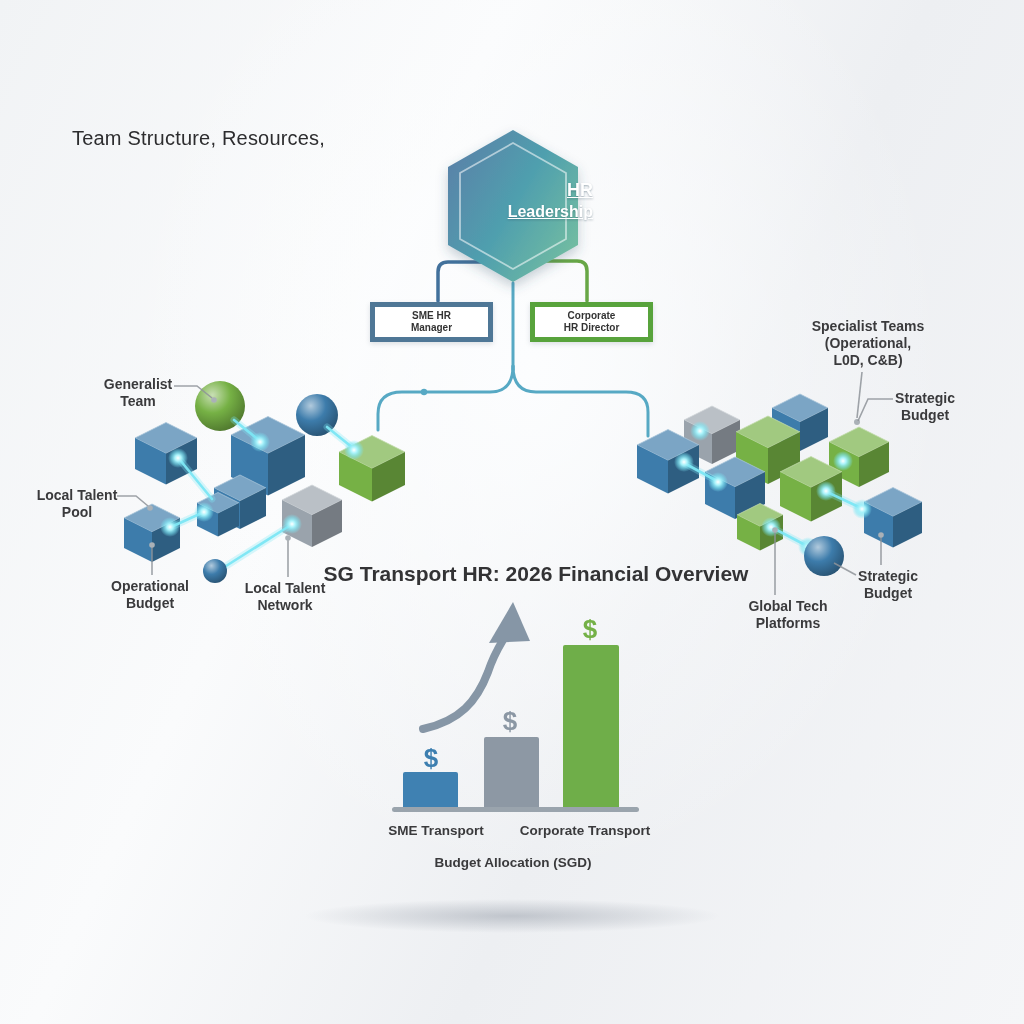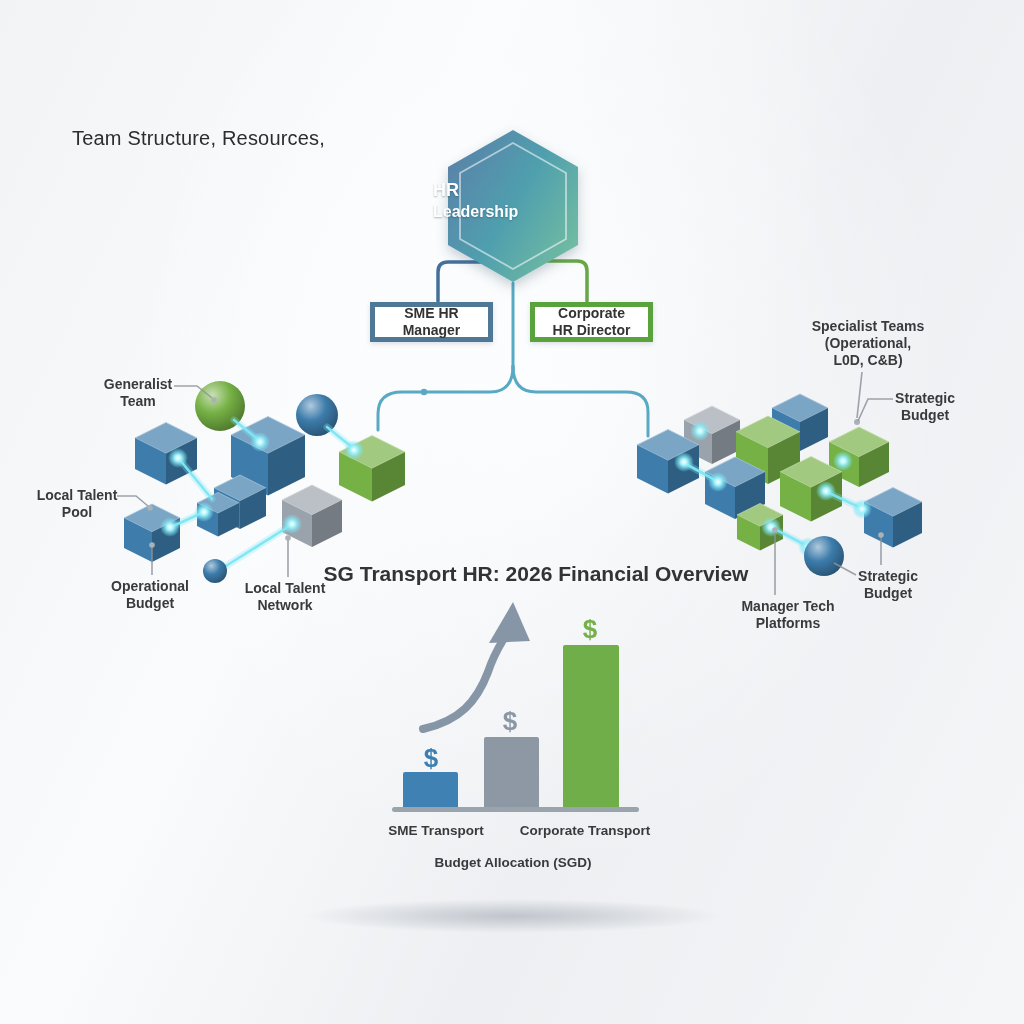--- a/index.html
+++ b/index.html
@@ -13,28 +13,29 @@
   .stage svg{position:absolute;left:0;top:0;}
   .abs{position:absolute;}
   .title{
     font-size:20px;font-weight:normal;color:#2d2d2f;line-height:1.22;letter-spacing:.2px;
   }
   .label{
     font-size:14px;font-weight:bold;color:#3a3a3c;line-height:1.22;text-align:center;
     transform:translateX(-50%);white-space:nowrap;
   }
   .hexlabel{
-    width:160px;text-align:left;color:#ffffff;transform:translateX(-50%);
+    width:160px;text-align:right;color:#ffffff;transform:translateX(-50%);
     text-shadow:0 1px 2px rgba(20,50,70,.35);
+    text-decoration:underline;
   }
   .hexlabel .l1{font-size:18px;font-weight:bold;display:block;}
   .hexlabel .l2{font-size:16px;font-weight:bold;display:block;margin-top:2px;}
   .orgbox{
     position:absolute;background:#ffffff;display:flex;align-items:center;justify-content:center;
-    text-align:center;font-size:14px;font-weight:bold;color:#333333;line-height:1.25;
+    text-align:center;font-size:10px;font-weight:bold;color:#333333;line-height:1.25;
     box-shadow:0 2px 5px rgba(40,60,80,.15);
   }
   .orgbox.sme{border:5px solid var(--steel);}
   .orgbox.corp{border:5px solid var(--box_green);}
   .chart-title{
     font-size:21px;font-weight:bold;color:#333335;transform:translateX(-50%);white-space:nowrap;
   }
   .dollar{
     font-size:26px;font-weight:bold;transform:translate(-50%,-50%);
   }
@@ -302,21 +303,21 @@
   </div>
   <div class="abs label" style="left:925px;top:390px;">
     <div>Strategic</div>
     <div>Budget</div>
   </div>
   <div class="abs label" style="left:888px;top:568px;">
     <div>Strategic</div>
     <div>Budget</div>
   </div>
   <div class="abs label" style="left:788px;top:598px;">
-    <div>Manager Tech</div>
+    <div>Global Tech</div>
     <div>Platforms</div>
   </div>
 
   <div class="abs chart-title" style="left:536px;top:562px;">SG Transport HR: 2026 Financial Overview</div>
   <div class="abs dollar" style="left:431px;top:758px;color:var(--dollar_blue);">$</div>
   <div class="abs dollar" style="left:510px;top:721px;color:var(--dollar_gray);">$</div>
   <div class="abs dollar" style="left:590px;top:629px;color:var(--dollar_green);">$</div>
   <div class="abs axis-label" style="left:436px;top:823px;">SME Transport</div>
   <div class="abs axis-label" style="left:585px;top:823px;">Corporate Transport</div>
   <div class="abs axis-label" style="left:513px;top:855px;">Budget Allocation (SGD)</div>

